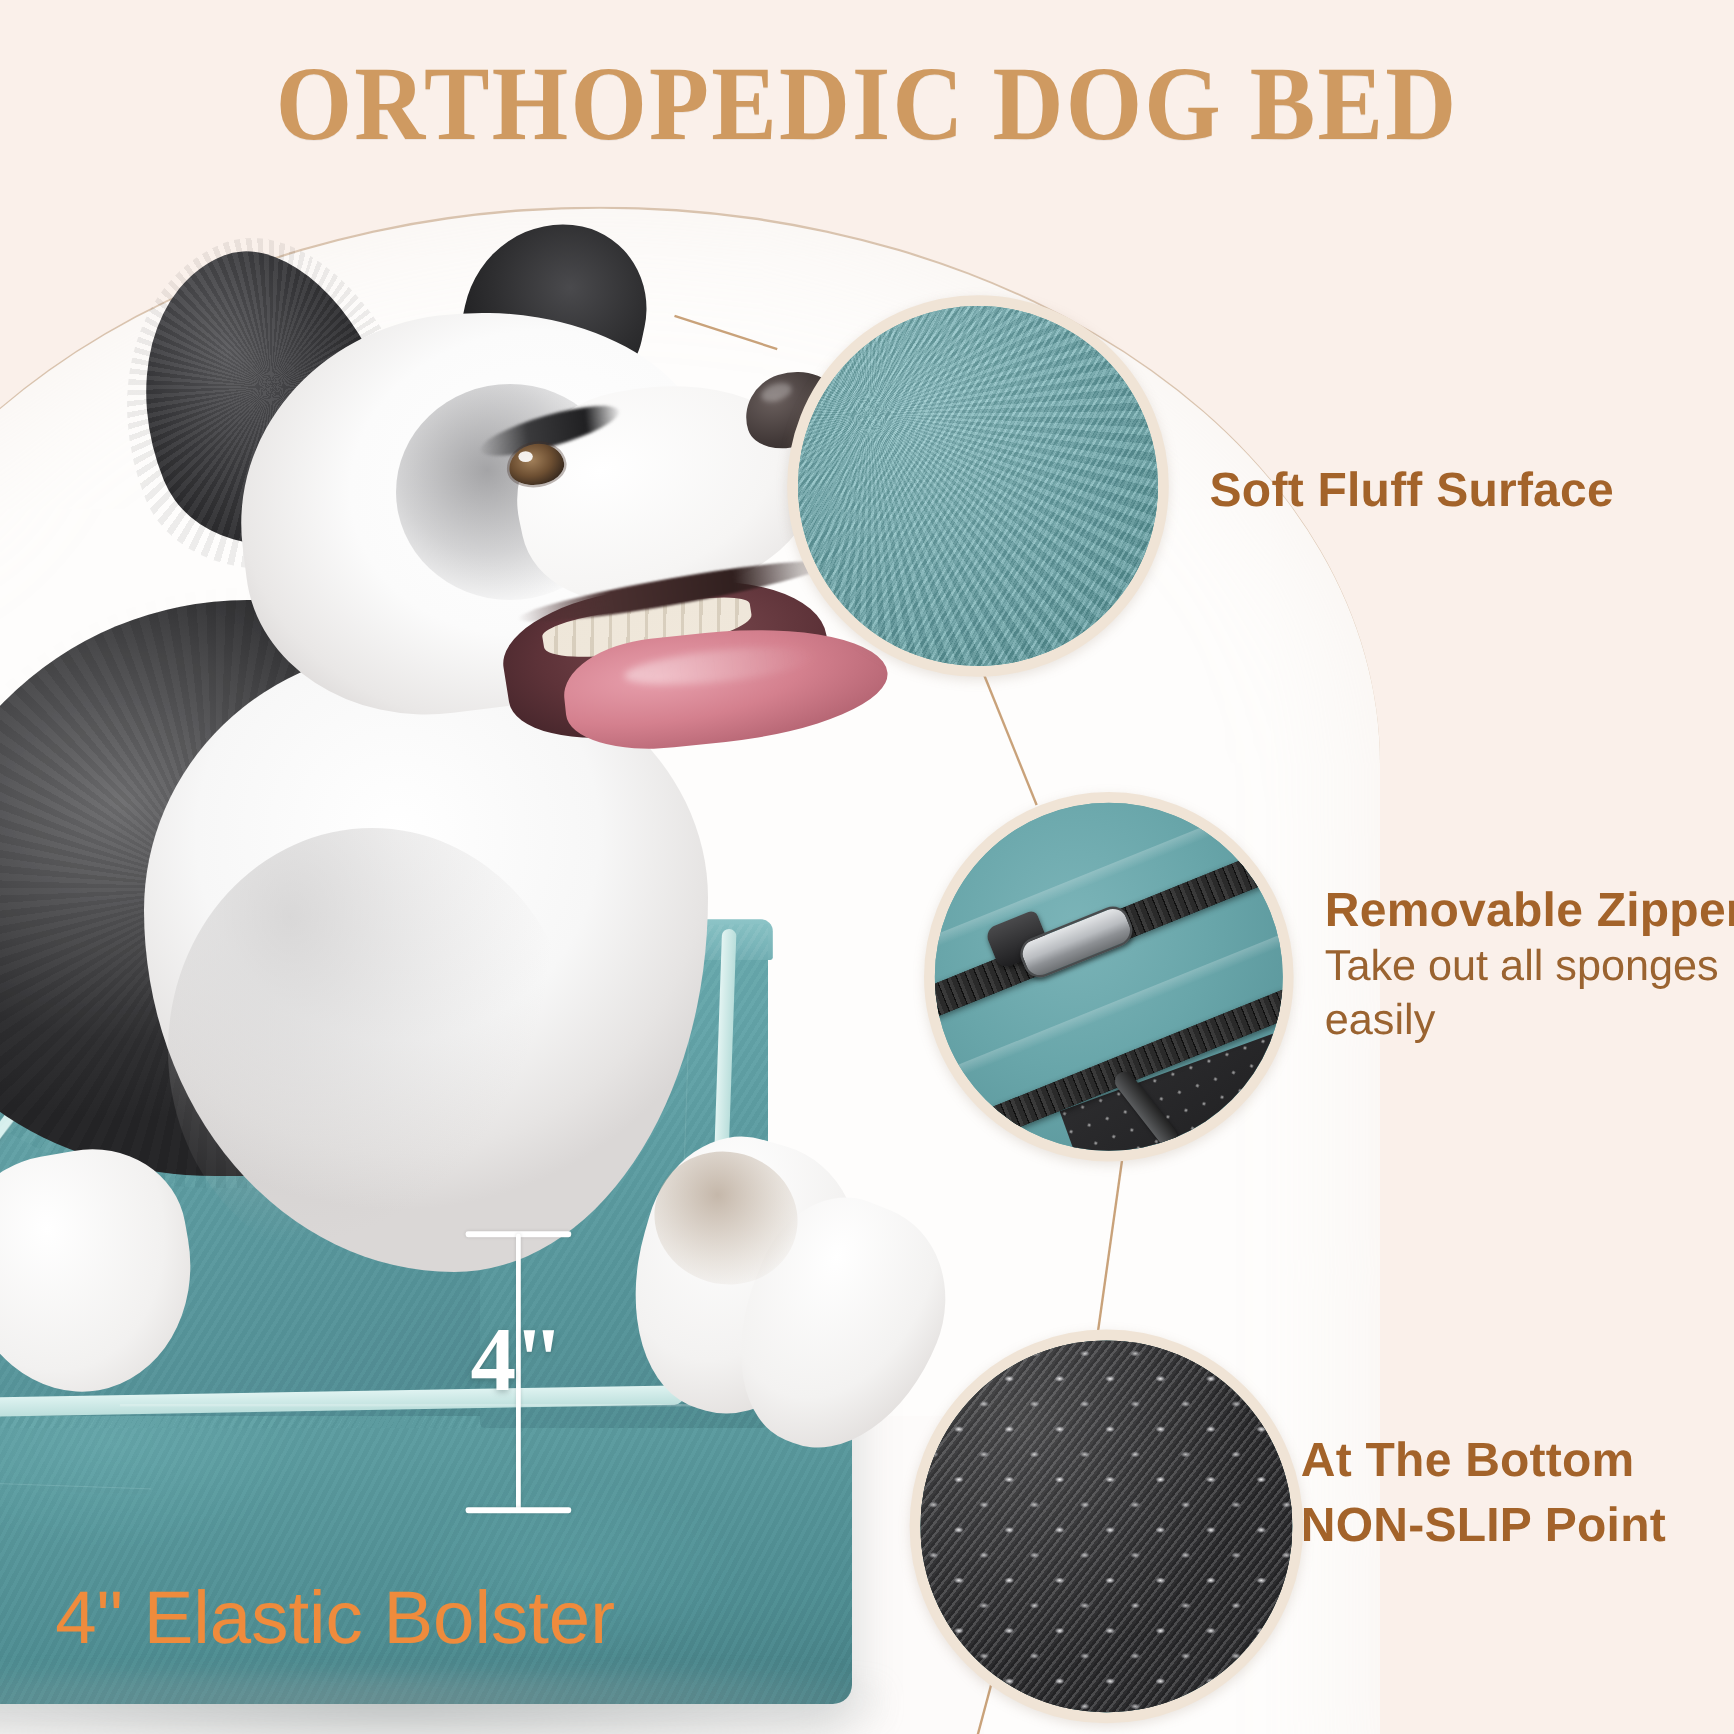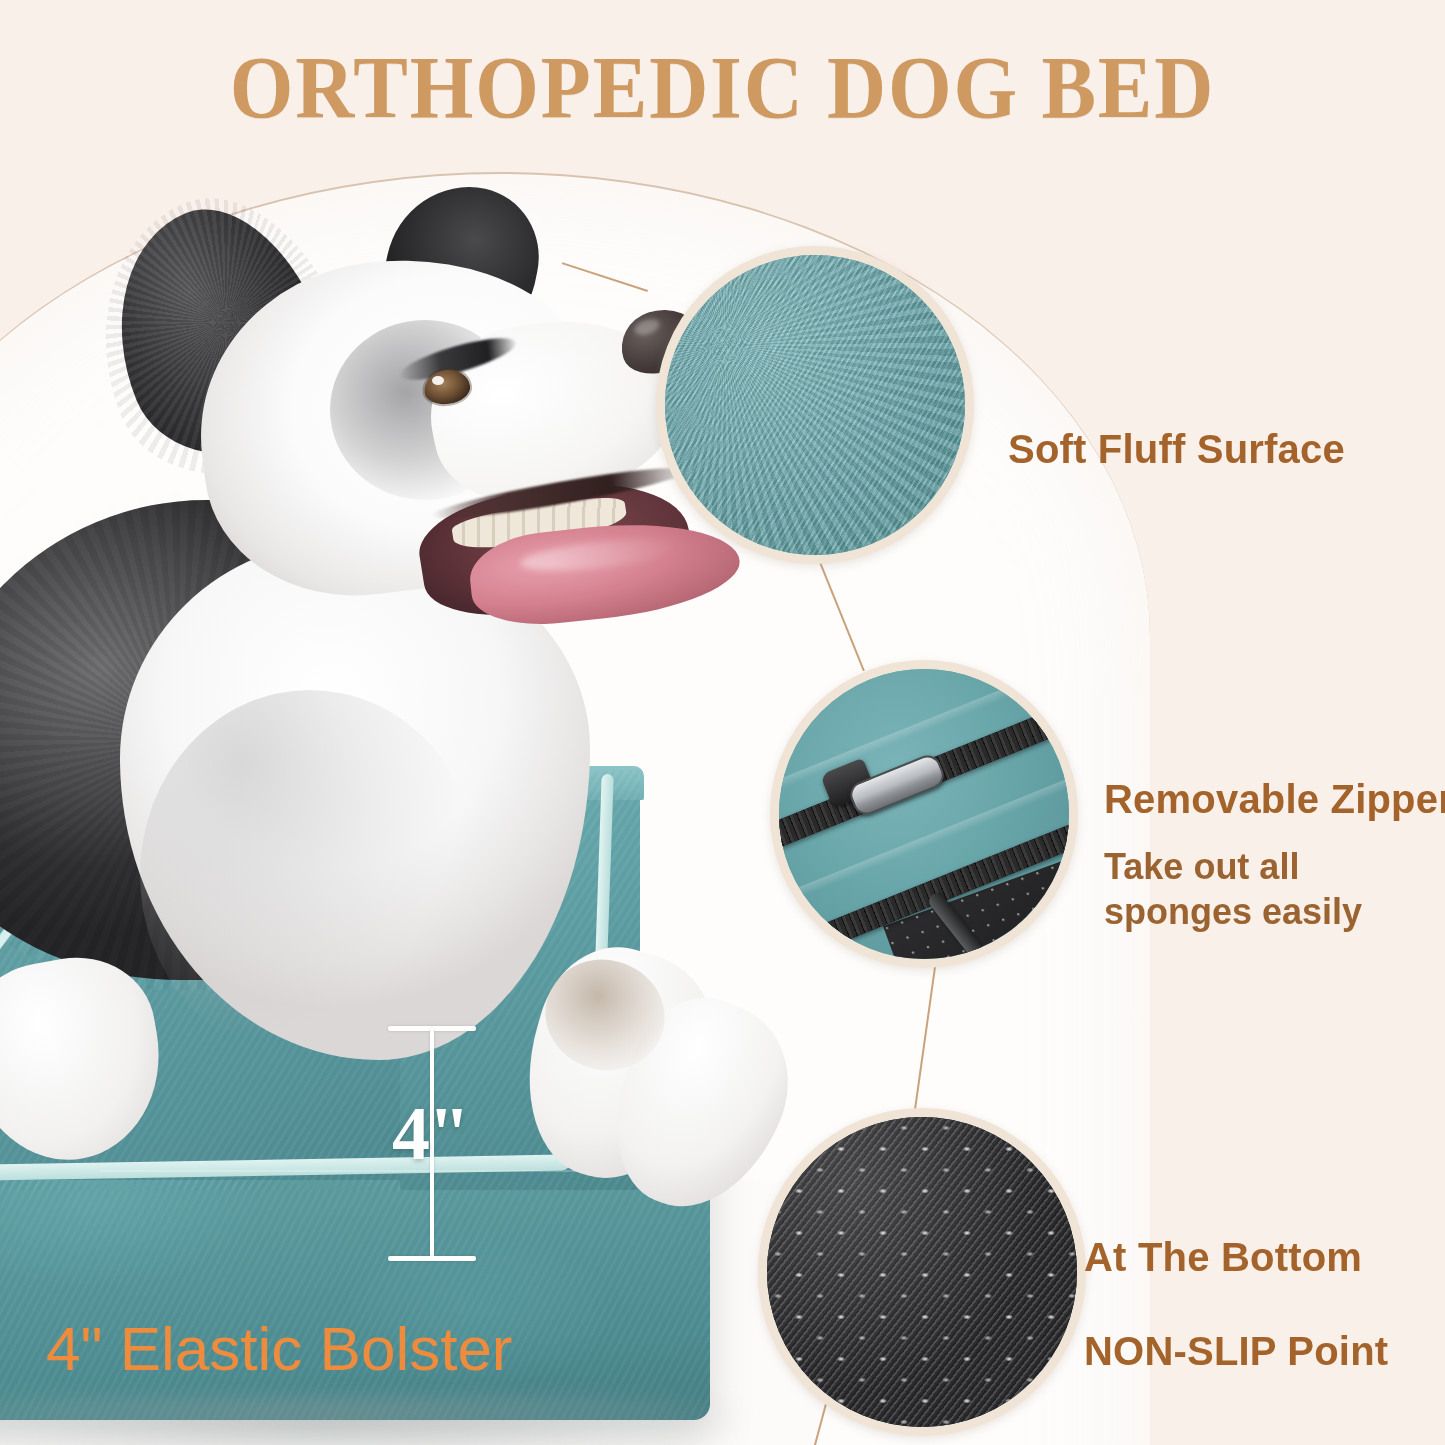--- a/index.html
+++ b/index.html
@@ -374,30 +374,30 @@
   .grip-sheen{
     position:absolute;inset:0;
     background:radial-gradient(ellipse at 28% 22%, rgba(255,255,255,.14) 0%, rgba(255,255,255,0) 60%);
   }
 
   
   .label{position:absolute;}
   .label-title{
     font-family:"Liberation Sans", sans-serif;
     font-weight:700;font-size:40px;line-height:1.15;color:#a3632a;
-    white-space:nowrap;letter-spacing:.2px;margin-top:40px;
+    white-space:nowrap;letter-spacing:.2px;
   }
   .label-sub{
     font-family:"Liberation Sans", sans-serif;
     font-weight:400;font-size:36px;line-height:1.25;color:#9a6330;
     max-width:330px;
   }
   .lb1{left:1008px;top:386px;}
   .lb2{left:1104px;top:736px;}
-  .lb2 .label-sub{margin-top:22px;font-weight:bold;}
+  .lb2 .label-sub{margin-top:0;}
   .lb3{left:1084px;top:1190px;}
   .lb3 .label-title{line-height:1.35;}
 </style>
 </head>
 <body>
 
 <div id="poster">
 
   <div class="white-stage"></div>
   <div class="white-stage-2"></div>

